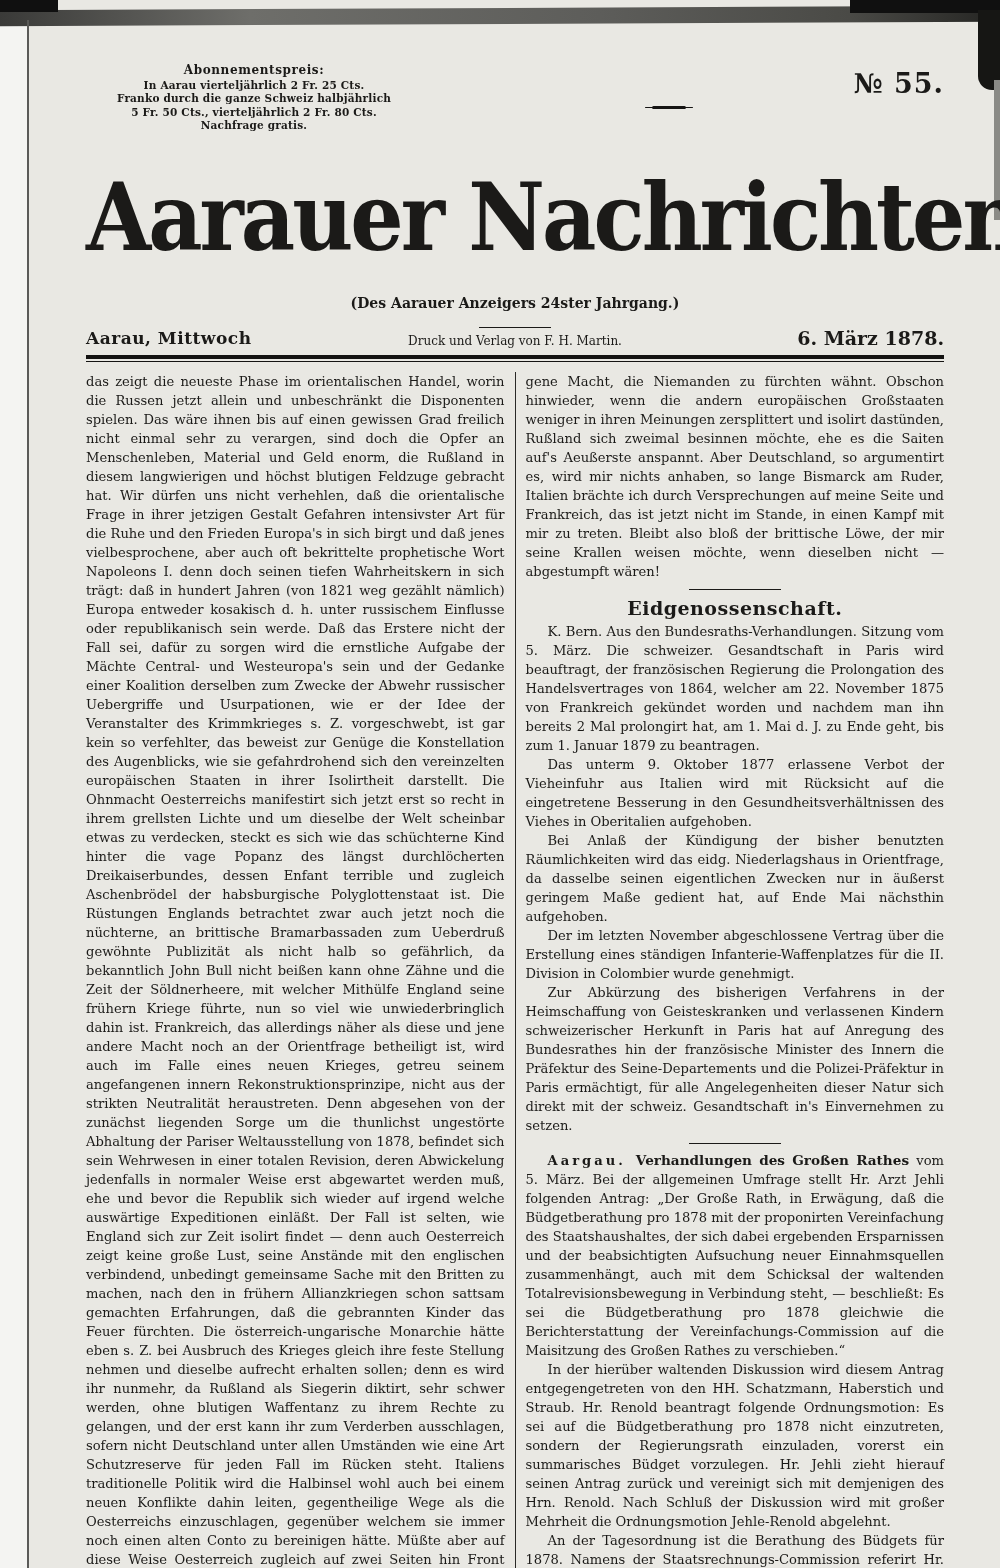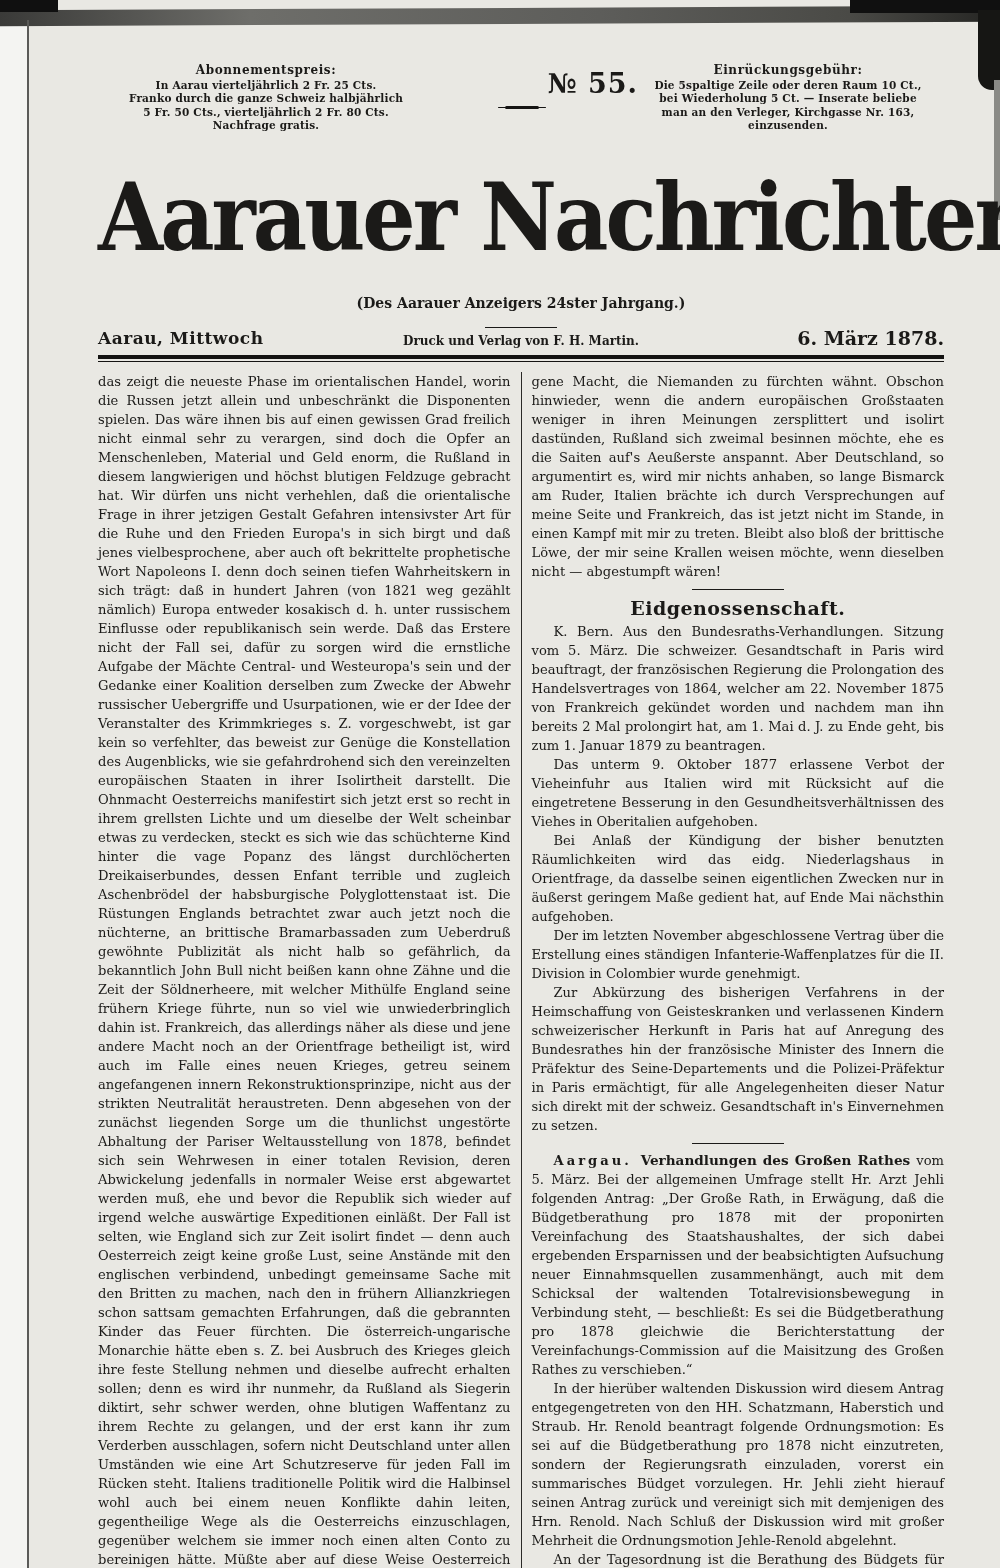--- a/index.html
+++ b/index.html
@@ -7,39 +7,39 @@
   .page{position:relative;width:1000px;height:1568px;background:#e9e8e3;overflow:hidden;color:#1b1a18;}
   
   .scan-left-margin{position:absolute;left:0;top:0;width:27px;height:100%;background:#f4f4f2;}
   .scan-left-line{position:absolute;left:27px;top:20px;width:2px;bottom:0;background:#5a5a58;}
   .scan-top-band{position:absolute;left:0;top:8px;width:100%;height:16px;background:linear-gradient(90deg,#3a3a38,#6e6e6a 25%,#5d5d5a 60%,#4a4a46 85%,#242422);transform:rotate(-0.25deg);}
   .scan-corner-tl{position:absolute;left:0;top:0;width:58px;height:12px;background:#101010;}
   .scan-corner-tr{position:absolute;right:0;top:0;width:150px;height:13px;background:#101010;}
   .scan-blob-tr{position:absolute;right:0;top:10px;width:22px;height:80px;background:#161614;border-radius:0 0 0 14px;}
   .scan-edge-r{position:absolute;right:0;top:80px;width:6px;height:140px;background:#8a8a86;}
 
-  .paper{position:absolute;left:30px;right:10px;top:26px;bottom:0;padding:38px 46px 0 56px;margin-left:12px;}
+  .paper{position:absolute;left:30px;right:10px;top:26px;bottom:0;padding:38px 46px 0 56px;}
 
   
   .head-row{display:flex;justify-content:space-between;align-items:flex-start;}
   .notice{font-size:10.5px;line-height:13.5px;font-weight:bold;text-align:center;letter-spacing:.2px;}
   .notice.left{width:280px;margin-left:28px;}
   .notice.right{width:300px;margin-right:6px;}
   .notice-title{font-size:12px;letter-spacing:.6px;margin-bottom:1px;}
   .issue{flex:1;text-align:right;padding-top:4px;}
   .issue-no{font-size:27px;font-weight:bold;letter-spacing:1px;}
   .ornament{width:34px;height:3px;background:#161514;margin:7px auto 0;border-radius:2px;box-shadow:-8px 0 0 -1px #161514,8px 0 0 -1px #161514;}
 
   
   .masthead{margin:10px 0 0;text-align:center;font-weight:bold;font-size:84px;line-height:150px;letter-spacing:-3px;white-space:nowrap;transform:scaleY(1.12);transform-origin:center;}
   .subtitle{text-align:center;font-weight:bold;font-size:14px;margin-top:2px;}
 
   .dateline{display:flex;align-items:center;margin-top:16px;}
   .dateline .place{width:280px;font-weight:bold;font-size:17px;letter-spacing:.5px;}
-  .dateline .publisher{flex:1;text-align:center;font-weight:bold;font-size:12px;padding-bottom:1px;}
+  .dateline .publisher{flex:1;text-align:center;font-weight:normal;font-size:12px;padding-bottom:1px;}
   .pub-rule{width:72px;height:1px;background:#1b1a18;margin:0 auto 6px;}
   .dateline .date{width:280px;text-align:right;font-weight:bold;font-size:19px;}
 
   .main-rule{margin-top:6px;height:7px;background:linear-gradient(#141312 0 4px,transparent 4px 6px,#141312 6px 7px);}
 
   
   .columns{display:flex;margin-top:10px;}
   .col{flex:1;min-width:0;}
   .col-divider{width:1px;background:#2a2927;margin:0 10px;}
   .article-heading{margin:2px 0 3px;text-align:center;font-size:15.5px;font-weight:bold;}
@@ -69,27 +69,20 @@
         <div class="notice left">
           <div class="notice-title">Abonnementspreis:</div>
           <div>In Aarau vierteljährlich 2 Fr. 25 Cts.</div>
           <div>Franko durch die ganze Schweiz halbjährlich</div>
           <div>5 Fr. 50 Cts., vierteljährlich 2 Fr. 80 Cts.</div>
           <div>Nachfrage gratis.</div>
         </div>
         <div class="issue">
           <div class="issue-no">№ 55.</div>
           <div class="ornament"></div>
-        </div>
-        <div class="notice right">
-          <div class="notice-title">Einrückungsgebühr:</div>
-          <div>Die 5spaltige Zeile oder deren Raum 10 Ct.,</div>
-          <div>bei Wiederholung 5 Ct. — Inserate beliebe</div>
-          <div>man an den Verleger, Kirchgasse Nr. 163,</div>
-          <div>einzusenden.</div>
         </div>
       </div>
 
       <h1 class="masthead">Aarauer Nachrichten.</h1>
       <div class="subtitle">(Des Aarauer Anzeigers 24ster Jahrgang.)</div>
 
       <div class="dateline">
         <div class="place">Aarau, Mittwoch</div>
         <div class="publisher">
           <div class="pub-rule"></div>

